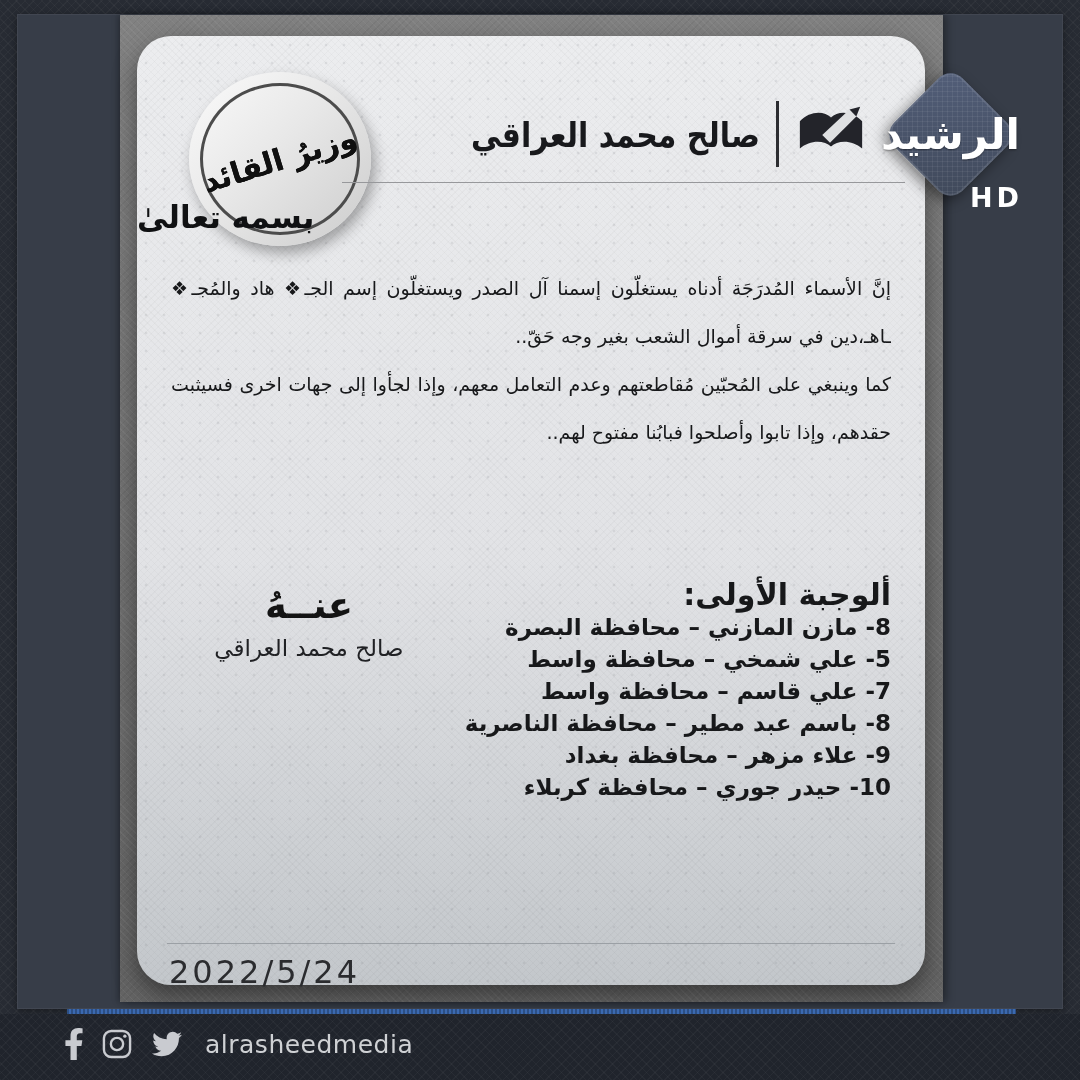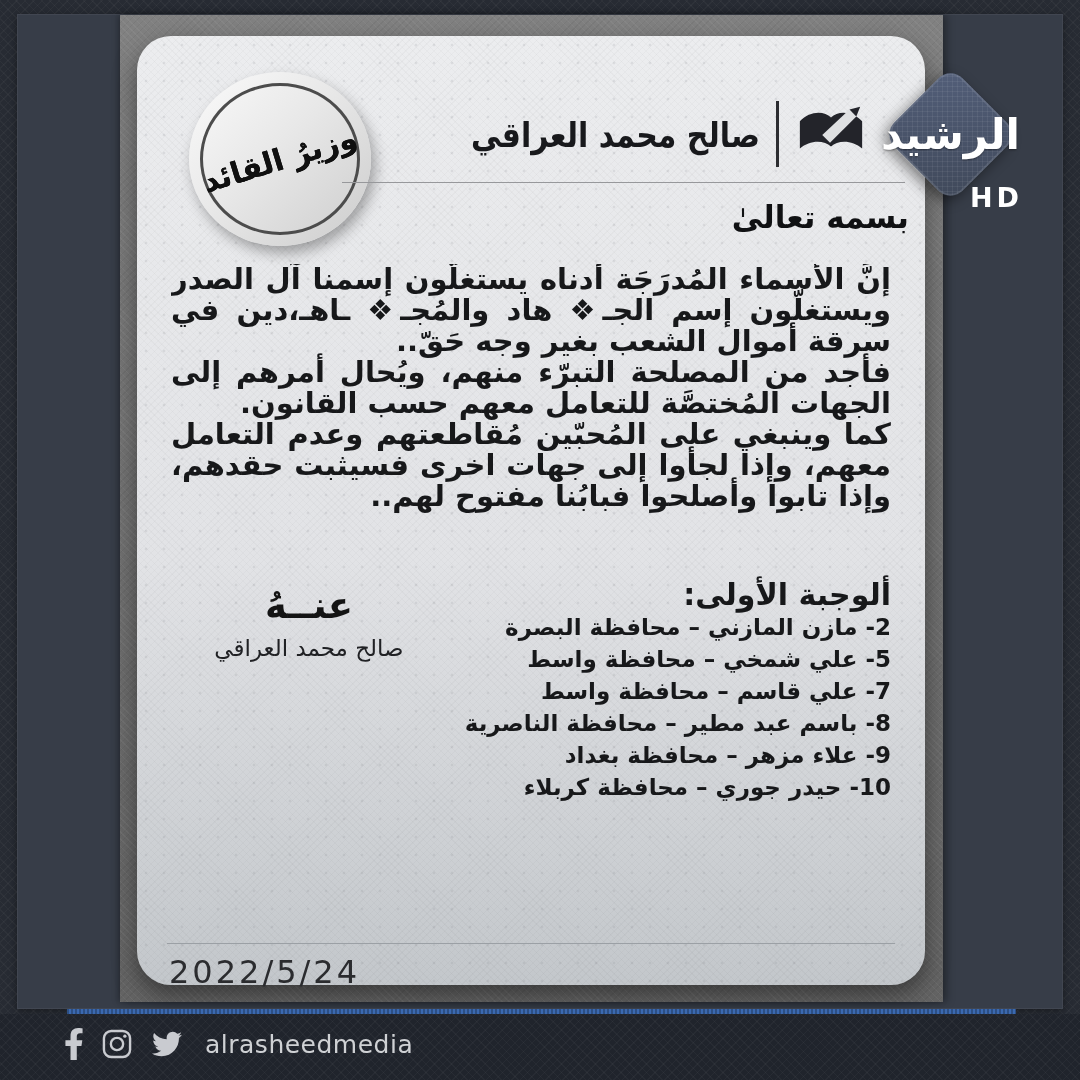--- a/index.html
+++ b/index.html
@@ -66,28 +66,28 @@
     font-weight:bold; font-size:30px; color:#18191c; white-space:nowrap;
     transform:scaleY(1.15);
   }
   .letterhead-bar { width:3px; height:66px; background:#2c2d31; }
   .letterhead-sep {
     position:absolute; top:146px; left:205px; right:20px; height:1px; background:#97989b;
   }
 
   .doc-title {
     position:absolute; top:163px; left:0; right:16px;
-    text-align:right; font-weight:bold; font-size:31px; color:#101113;
+    text-align:left; font-weight:bold; font-size:31px; color:#101113;
   }
 
   .doc-body {
     position:absolute; top:228px; left:34px; right:34px; height:312px; overflow:hidden;
   }
   .doc-body p {
-    font-weight:bold; font-size:29px; line-height:31px;
+    font-weight:normal; font-size:19px; line-height:48px;
     text-align:justify; color:#17181a;
   }
 
   .list-block {
     position:absolute; top:542px; right:34px; left:300px; text-align:right;
   }
   .list-header { font-weight:bold; font-size:30px; line-height:33px;text-align:right; }
   .list-item   { font-weight:bold; font-size:23px;   line-height:32px; white-space:nowrap; }
 
   .signature {
@@ -167,27 +167,26 @@
         <path d="M56 4 L63 11 L67 1 Z" fill="#23242a"></path>
       </svg>
     </span>
   </div>
   <div class="letterhead-sep"></div>
 
   <div class="doc-title">بسمه تعالىٰ</div>
 
   <div class="doc-body">
     <p>إنَّ الأسماء المُدرَجَة أدناه يستغلّون إسمنا آل الصدر ويستغلّون إسم الجـ❖ هاد والمُجـ❖ ـاهـ،دين في سرقة أموال الشعب بغير وجه حَقّ..</p>
-    <p>فأجد من المصلحة التبرّء منهم، ويُحال أمرهم إلى الجهات المُختصَّة للتعامل معهم حسب القانون.</p>
     <p>كما وينبغي على المُحبّين مُقاطعتهم وعدم التعامل معهم، وإذا لجأوا إلى جهات اخرى فسيثبت حقدهم، وإذا تابوا وأصلحوا فبابُنا مفتوح لهم..</p>
   </div>
 
   <div class="list-block">
     <div class="list-header">ألوجبة الأولى:</div>
-    <div class="list-item">2- مازن المازني – محافظة البصرة</div>
+    <div class="list-item">8- مازن المازني – محافظة البصرة</div>
     <div class="list-item">5- علي شمخي – محافظة واسط</div>
     <div class="list-item">7- علي قاسم – محافظة واسط</div>
     <div class="list-item">8- باسم عبد مطير – محافظة الناصرية</div>
     <div class="list-item">9- علاء مزهر – محافظة بغداد</div>
     <div class="list-item">10- حيدر جوري – محافظة كربلاء</div>
   </div>
 
   <div class="signature">
     <div class="sig-from">عنــهُ</div>
     <div class="sig-name">صالح محمد العراقي</div>

